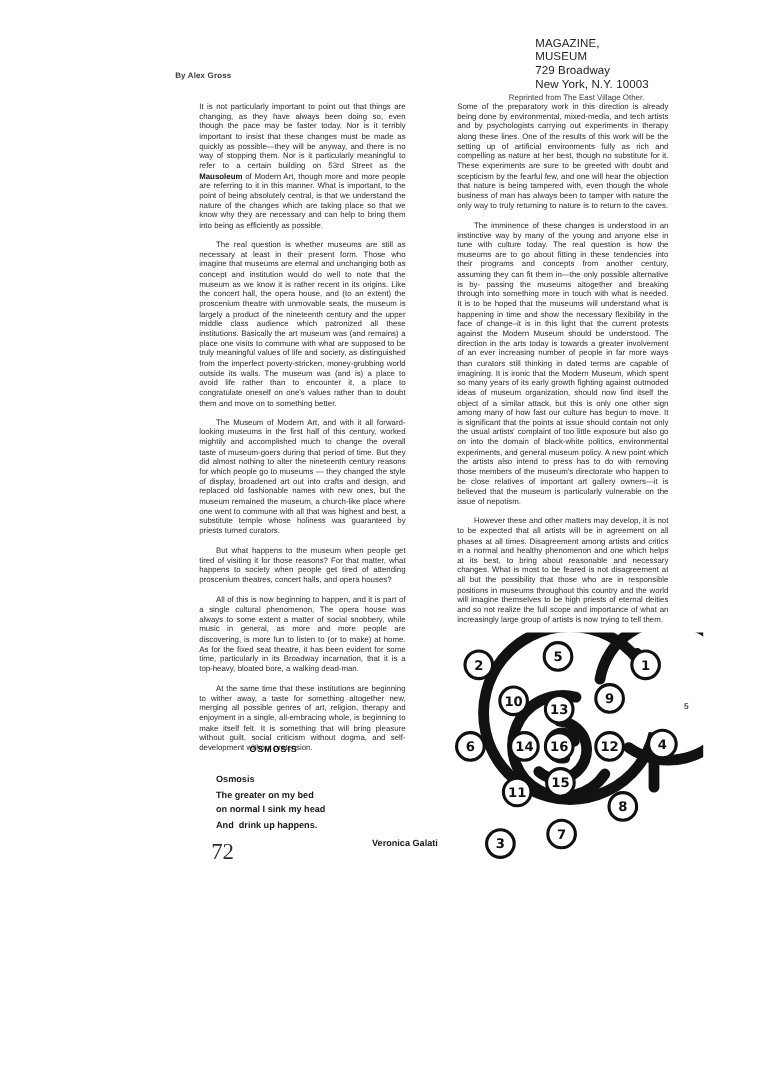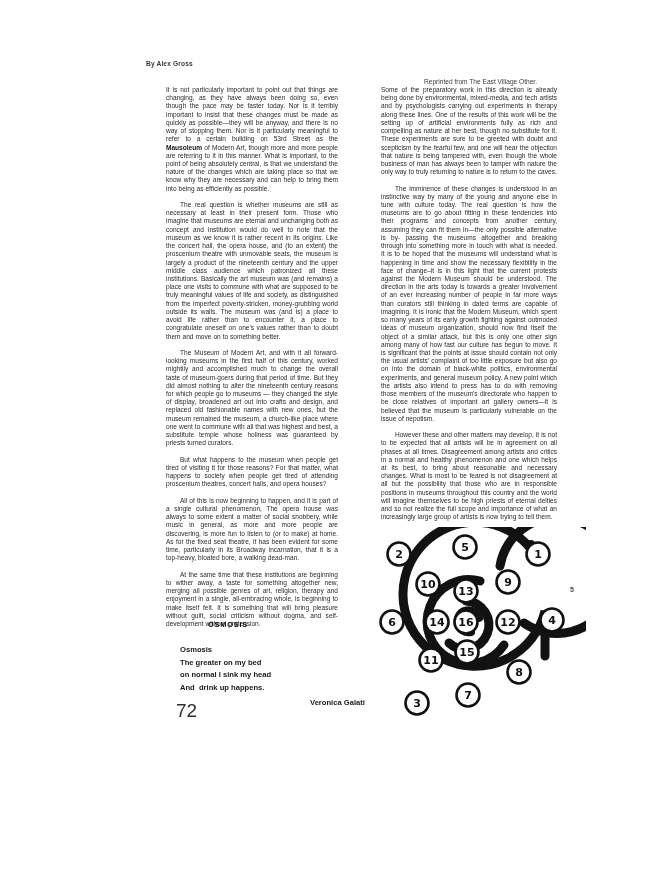--- a/index.html
+++ b/index.html
@@ -120,21 +120,21 @@
     top: 698px;
     font-size: 7.6px;
     font-weight: bold;
     color: #1a1a1a;
     margin-left: 32px;
   }
   .page-number {
     position: absolute;
     left: 176px;
     top: 700px;
-    font-family: Liberation Sans, sans-serif;
+    font-family: Liberation Serif, serif;
     font-size: 19px;
     color: #2f2f2f;
   }
 
   
   .figure {
     position: absolute;
     left: 378px;
     top: 527px;
     width: 208px;
@@ -158,20 +158,26 @@
     fill: #111111;
   }
 </style>
 </head>
 <body>
 
 <div class="page">
 
   <div class="byline">By Alex Gross</div>
 
+  <div class="masthead">
+    <div>MAGAZINE,</div>
+    <div>MUSEUM</div>
+    <div>729 Broadway</div>
+    <div>New York, N.Y. 10003</div>
+  </div>
 
   <div class="reprint">Reprinted from The East Village Other.</div>
 
   <div class="col col-left">
       <p class="no-indent">It is not particularly important to point out that things are changing, as they have always been doing so, even though the pace may be faster today. Nor is it terribly important to insist that these changes must be made as quickly as possible—they will be anyway, and there is no way of stopping them. Nor is it particularly meaningful to refer to a certain building on 53rd Street as the <b>Mausoleum</b> of Modern Art, though more and more people are referring to it in this manner. What is important, to the point of being absolutely central, is that we understand the nature of the changes which are taking place so that we know why they are necessary and can help to bring them into being as efficiently as possible.</p>
       <p>The real question is whether museums are still as necessary at least in their present form. Those who imagine that museums are eternal and unchanging both as concept and institution would do well to note that the museum as we know it is rather recent in its origins. Like the concert hall, the opera house, and (to an extent) the proscenium theatre with unmovable seats, the museum is largely a product of the nineteenth century and the upper middle class audience which patronized all these institutions. Basically the art museum was (and remains) a place one visits to commune with what are supposed to be truly meaningful values of life and society, as distinguished from the imperfect poverty-stricken, money-grubbing world outside its walls. The museum was (and is) a place to avoid life rather than to encounter it, a place to congratulate oneself on one's values rather than to doubt them and move on to something better.</p>
       <p>The Museum of Modern Art, and with it all forward-looking museums in the first half of this century, worked mightily and accomplished much to change the overall taste of museum-goers during that period of time. But they did almost nothing to alter the nineteenth century reasons for which people go to museums — they changed the style of display, broadened art out into crafts and design, and replaced old fashionable names with new ones, but the museum remained the museum, a church-like place where one went to commune with all that was highest and best, a substitute temple whose holiness was guaranteed by priests turned curators.</p>
       <p>But what happens to the museum when people get tired of visiting it for those reasons?  For that matter, what happens to society when people get tired of  attending proscenium theatres, concert halls, and opera houses?</p>
       <p>All of this is now beginning to happen, and it is part of a single cultural phenomenon,  The opera house was always to some extent a matter of social snobbery, while music in general, as more and more people are discovering, is more fun to listen to (or to make) at home. As for the fixed seat theatre, it has been evident for some time, particularly in its Broadway incarnation, that it is a top-heavy, bloated bore, a walking dead-man.</p>
       <p>At the same time that these institutions are beginning to wither away, a taste for something altogether new, merging all possible genres of art, religion, therapy and enjoyment in a single, all-embracing whole, is beginning to make itself felt.  It is something that will bring pleasure without guilt, social criticism without dogma, and self-development without pretension.</p>

